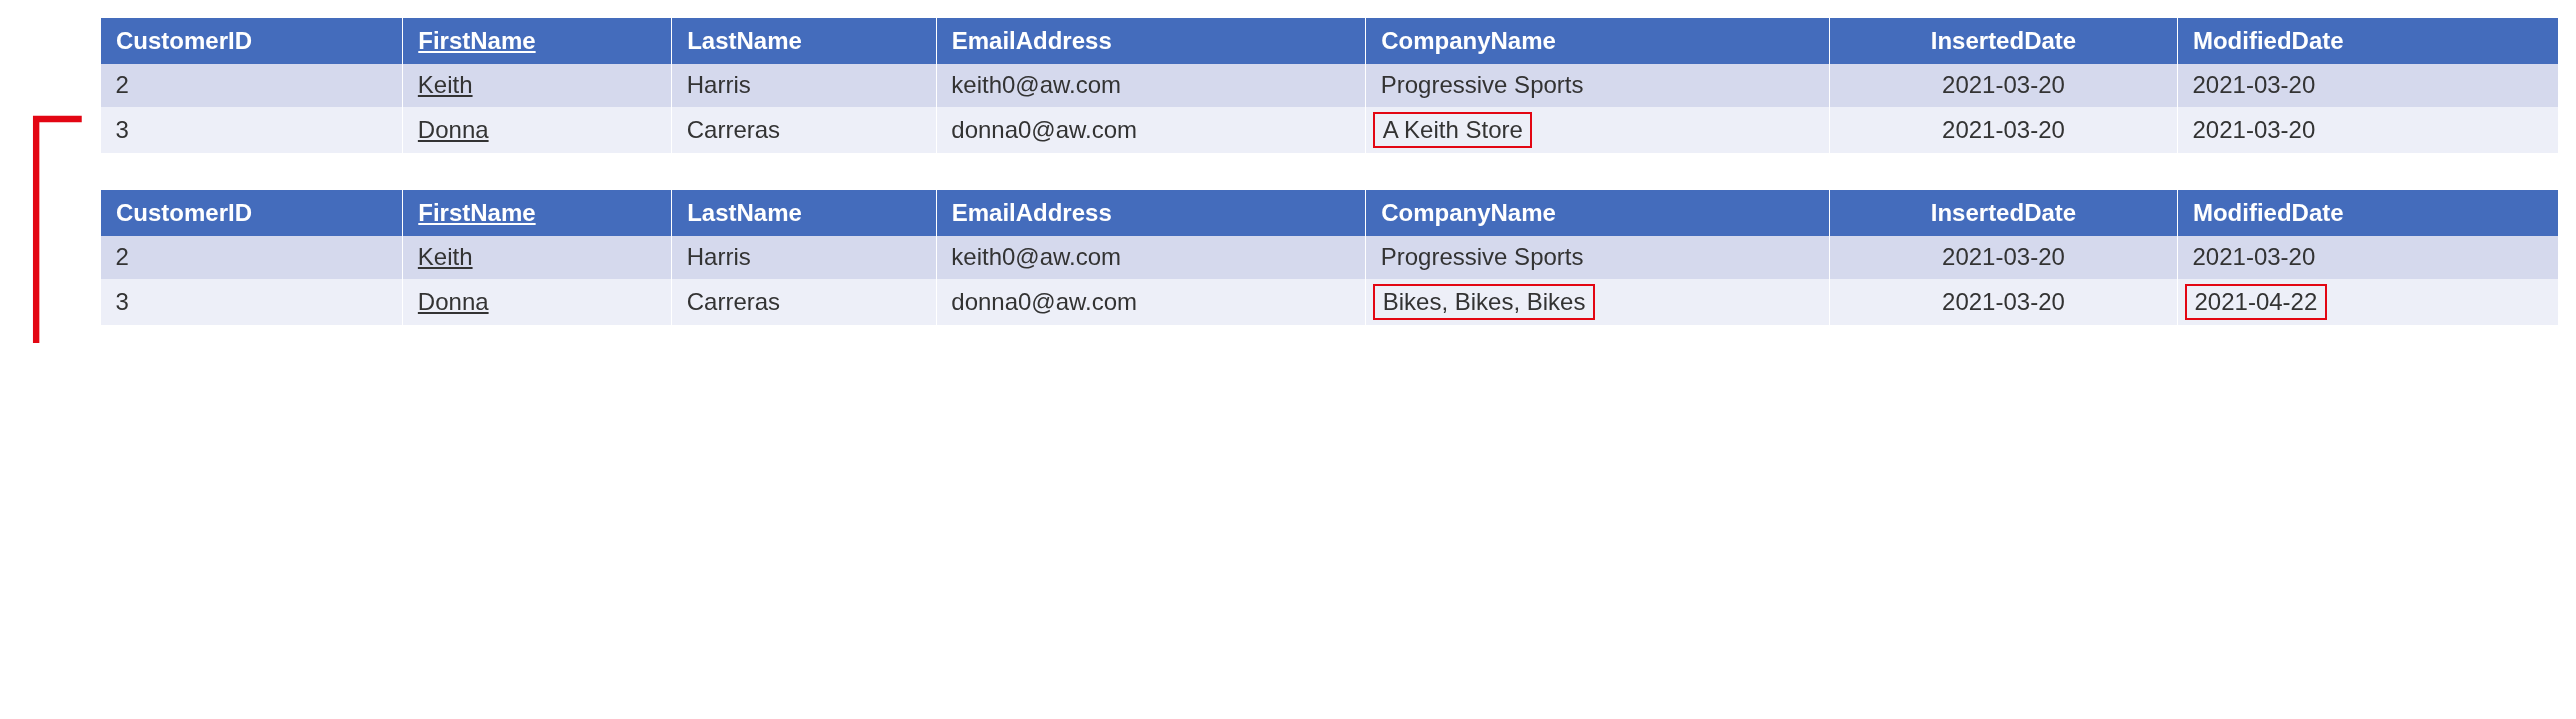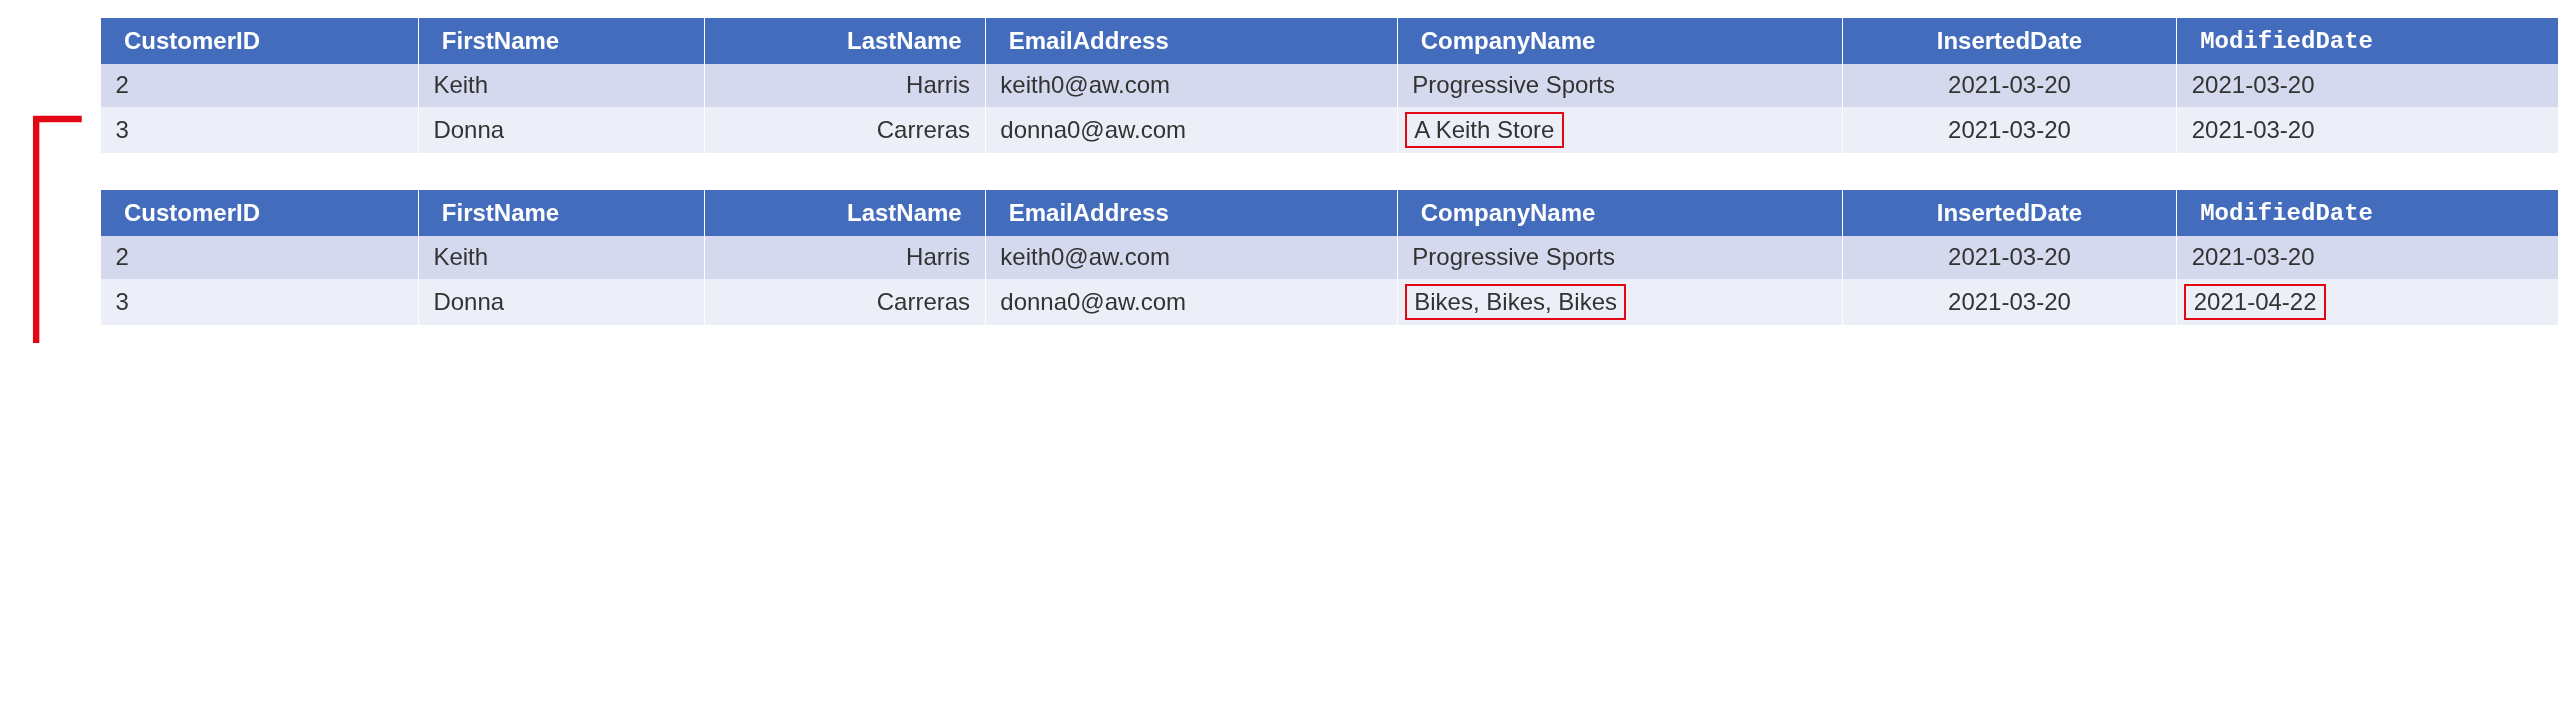--- a/index.html
+++ b/index.html
@@ -18,44 +18,44 @@
   }
   table {
     border-collapse: collapse;
     width: auto;
   }
   th {
     background: #446cbc;
     color: #fff;
     font-weight: 700;
     text-align: left;
-    padding: 9px 23px;
+    padding: 9px 15px;
     font-size: 24px;
     border-right: 1.8px solid #fff;
   }
-  th:last-child { border-right: none; font-family: Liberation Mono, monospace; }
+  th:last-child { border-right: none; }
   td {
     padding: 7.3px 14.6px;
     font-size: 24px;
     color: #333;
     border-right: 1.8px solid #fff;
     position: relative;
   }
   td:last-child { border-right: none; }
   tbody tr:nth-child(odd) td { background: #d5d9ed; }
   tbody tr:nth-child(even) td { background: #edeff8; }
   .hl {
     border: 2.7px solid #e30613;
     display: inline-block;
     padding: 1.8px 7.3px;
     margin: -1.8px -7.3px;
   }
   .col-id { min-width: 155px; }
-  .col-fn { min-width: 146px; }
-  .col-ln { min-width: 146px; text-align: right; }
+  .col-fn { min-width: 146px; text-decoration: underline; }
+  .col-ln { min-width: 146px; }
   .col-em { min-width: 237px; }
   .col-co { min-width: 256px; margin-left: 36px; }
   .col-in { min-width: 192px; text-align: center; }
   .col-mo { min-width: 210px; }
   svg.arrow {
     position: absolute;
     left: 27px;
     top: 119px;
     width: 73px;
     height: 310px;

